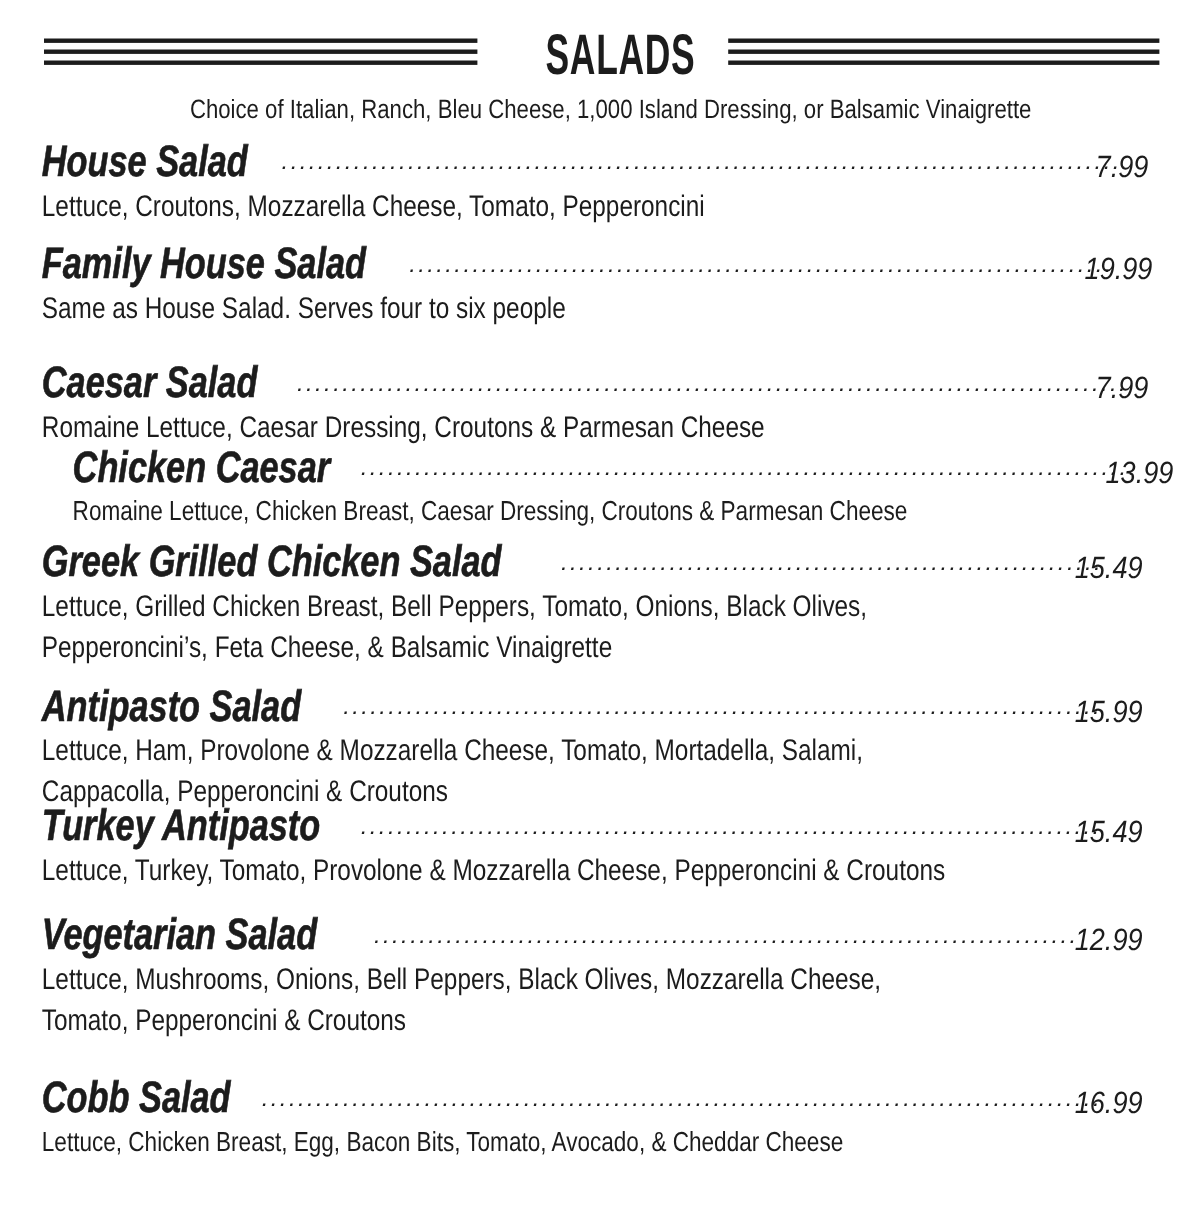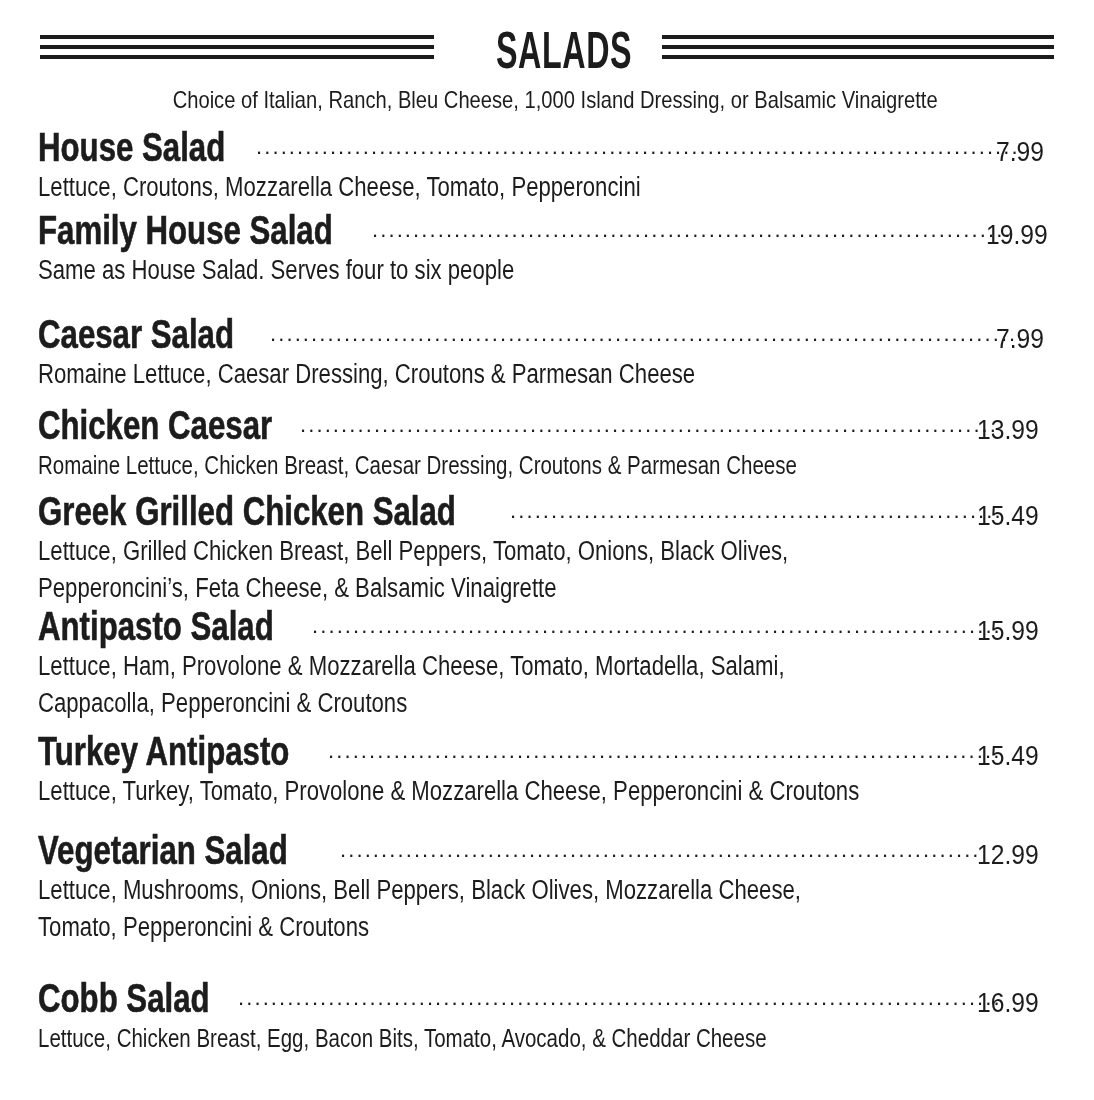--- a/index.html
+++ b/index.html
@@ -10,21 +10,21 @@
   .rules .l1 { top: 0; } .rules .l2 { top: 10px; } .rules .l3 { top: 20px; }
   .rules.left { left: 0; width: 394px; }
   .rules.right { left: 622px; width: 392px; }
   .title { position: absolute; left: 424px; top: 0; width: 168px; text-align: center;
     font-family: "Liberation Sans", sans-serif; font-weight: bold; font-size: 52px;
     line-height: 56px; transform: scaleX(0.62); transform-origin: center; letter-spacing: 1px; }
   .subtitle { position: absolute; top: 85px; left: 0; width: 1110px; text-align: center;
     font-family: "Liberation Sans", sans-serif; font-size: 24px; line-height: 30px;
     transform: scaleX(0.84); transform-origin: 556px 0; }
   .item { position: absolute; left: 38px; }
-  .item-row { position: relative; height: 44px; }
+  .item-row { position: relative; height: 44px; font-style: italic; }
   .item-name { position: absolute; left: 0; top: 0; font-family: "Liberation Sans", sans-serif;
     font-weight: bold; font-size: 40px; line-height: 44px; white-space: nowrap;
     transform: scaleX(0.78); transform-origin: left; -webkit-text-stroke: 0.6px #1c1c1c; }
   .dots { position: absolute; top: 10px; height: 24px; overflow: hidden; white-space: nowrap;
     font-family: "Liberation Sans", sans-serif; font-size: 22px; line-height: 24px; letter-spacing: 2.1px; }
   .price { position: absolute; top: 12px; font-family: "Liberation Sans", sans-serif; font-size: 28px;
     line-height: 30px; white-space: nowrap; transform: scaleX(0.88); transform-origin: left; }
   .desc { font-family: "Liberation Sans", sans-serif; font-size: 27px; line-height: 37px; white-space: nowrap;
     transform: scaleX(0.82); transform-origin: left; }
 </style>
@@ -49,58 +49,58 @@
 
 <div class="item" style="top:125px;">
   <div class="item-row">
     <span class="item-name">House Salad</span>
     <span class="dots" style="left:218px;width:766px;">........................................................................................................................................................................</span>
     <span class="price" style="left:958px;">7.99</span>
   </div>
   <div class="desc">Lettuce, Croutons, Mozzarella Cheese, Tomato, Pepperoncini</div>
 </div>
 
-<div class="item" style="top:208px;text-align:center;">
+<div class="item" style="top:218px;text-align:center;">
   <div class="item-row">
     <span class="item-name">Family House Salad</span>
     <span class="dots" style="left:334px;width:640px;">........................................................................................................................................................................</span>
     <span class="price" style="left:948px;">19.99</span>
   </div>
   <div class="desc">Same as House Salad. Serves four to six people</div>
 </div>
 
-<div class="item" style="top:312px;">
+<div class="item" style="top:326px;">
   <div class="item-row">
     <span class="item-name">Caesar Salad</span>
     <span class="dots" style="left:232px;width:752px;">........................................................................................................................................................................</span>
     <span class="price" style="left:958px;">7.99</span>
   </div>
   <div class="desc">Romaine Lettuce, Caesar Dressing, Croutons &amp; Parmesan Cheese</div>
 </div>
 
-<div class="item" style="top:403px;">
+<div class="item" style="top:403px;margin-left:28px;">
   <div class="item-row">
     <span class="item-name">Chicken Caesar</span>
     <span class="dots" style="left:262px;width:700px;">........................................................................................................................................................................</span>
     <span class="price" style="left:939px;">13.99</span>
   </div>
   <div class="desc" style="font-size:25px;">Romaine Lettuce, Chicken Breast, Caesar Dressing, Croutons &amp; Parmesan Cheese</div>
 </div>
 
 <div class="item" style="top:489px;">
   <div class="item-row">
     <span class="item-name">Greek Grilled Chicken Salad</span>
     <span class="dots" style="left:472px;width:490px;">........................................................................................................................................................................</span>
     <span class="price" style="left:939px;">15.49</span>
   </div>
   <div class="desc">Lettuce, Grilled Chicken Breast, Bell Peppers, Tomato, Onions, Black Olives,</div>
   <div class="desc">Pepperoncini’s, Feta Cheese, &amp; Balsamic Vinaigrette</div>
 </div>
 
-<div class="item" style="top:604px;">
+<div class="item" style="top:620px;">
   <div class="item-row">
     <span class="item-name">Antipasto Salad</span>
     <span class="dots" style="left:274px;width:688px;">........................................................................................................................................................................</span>
     <span class="price" style="left:939px;">15.99</span>
   </div>
   <div class="desc">Lettuce, Ham, Provolone &amp; Mozzarella Cheese, Tomato, Mortadella, Salami,</div>
   <div class="desc">Cappacolla, Pepperoncini &amp; Croutons</div>
 </div>
 
 <div class="item" style="top:729px;">

